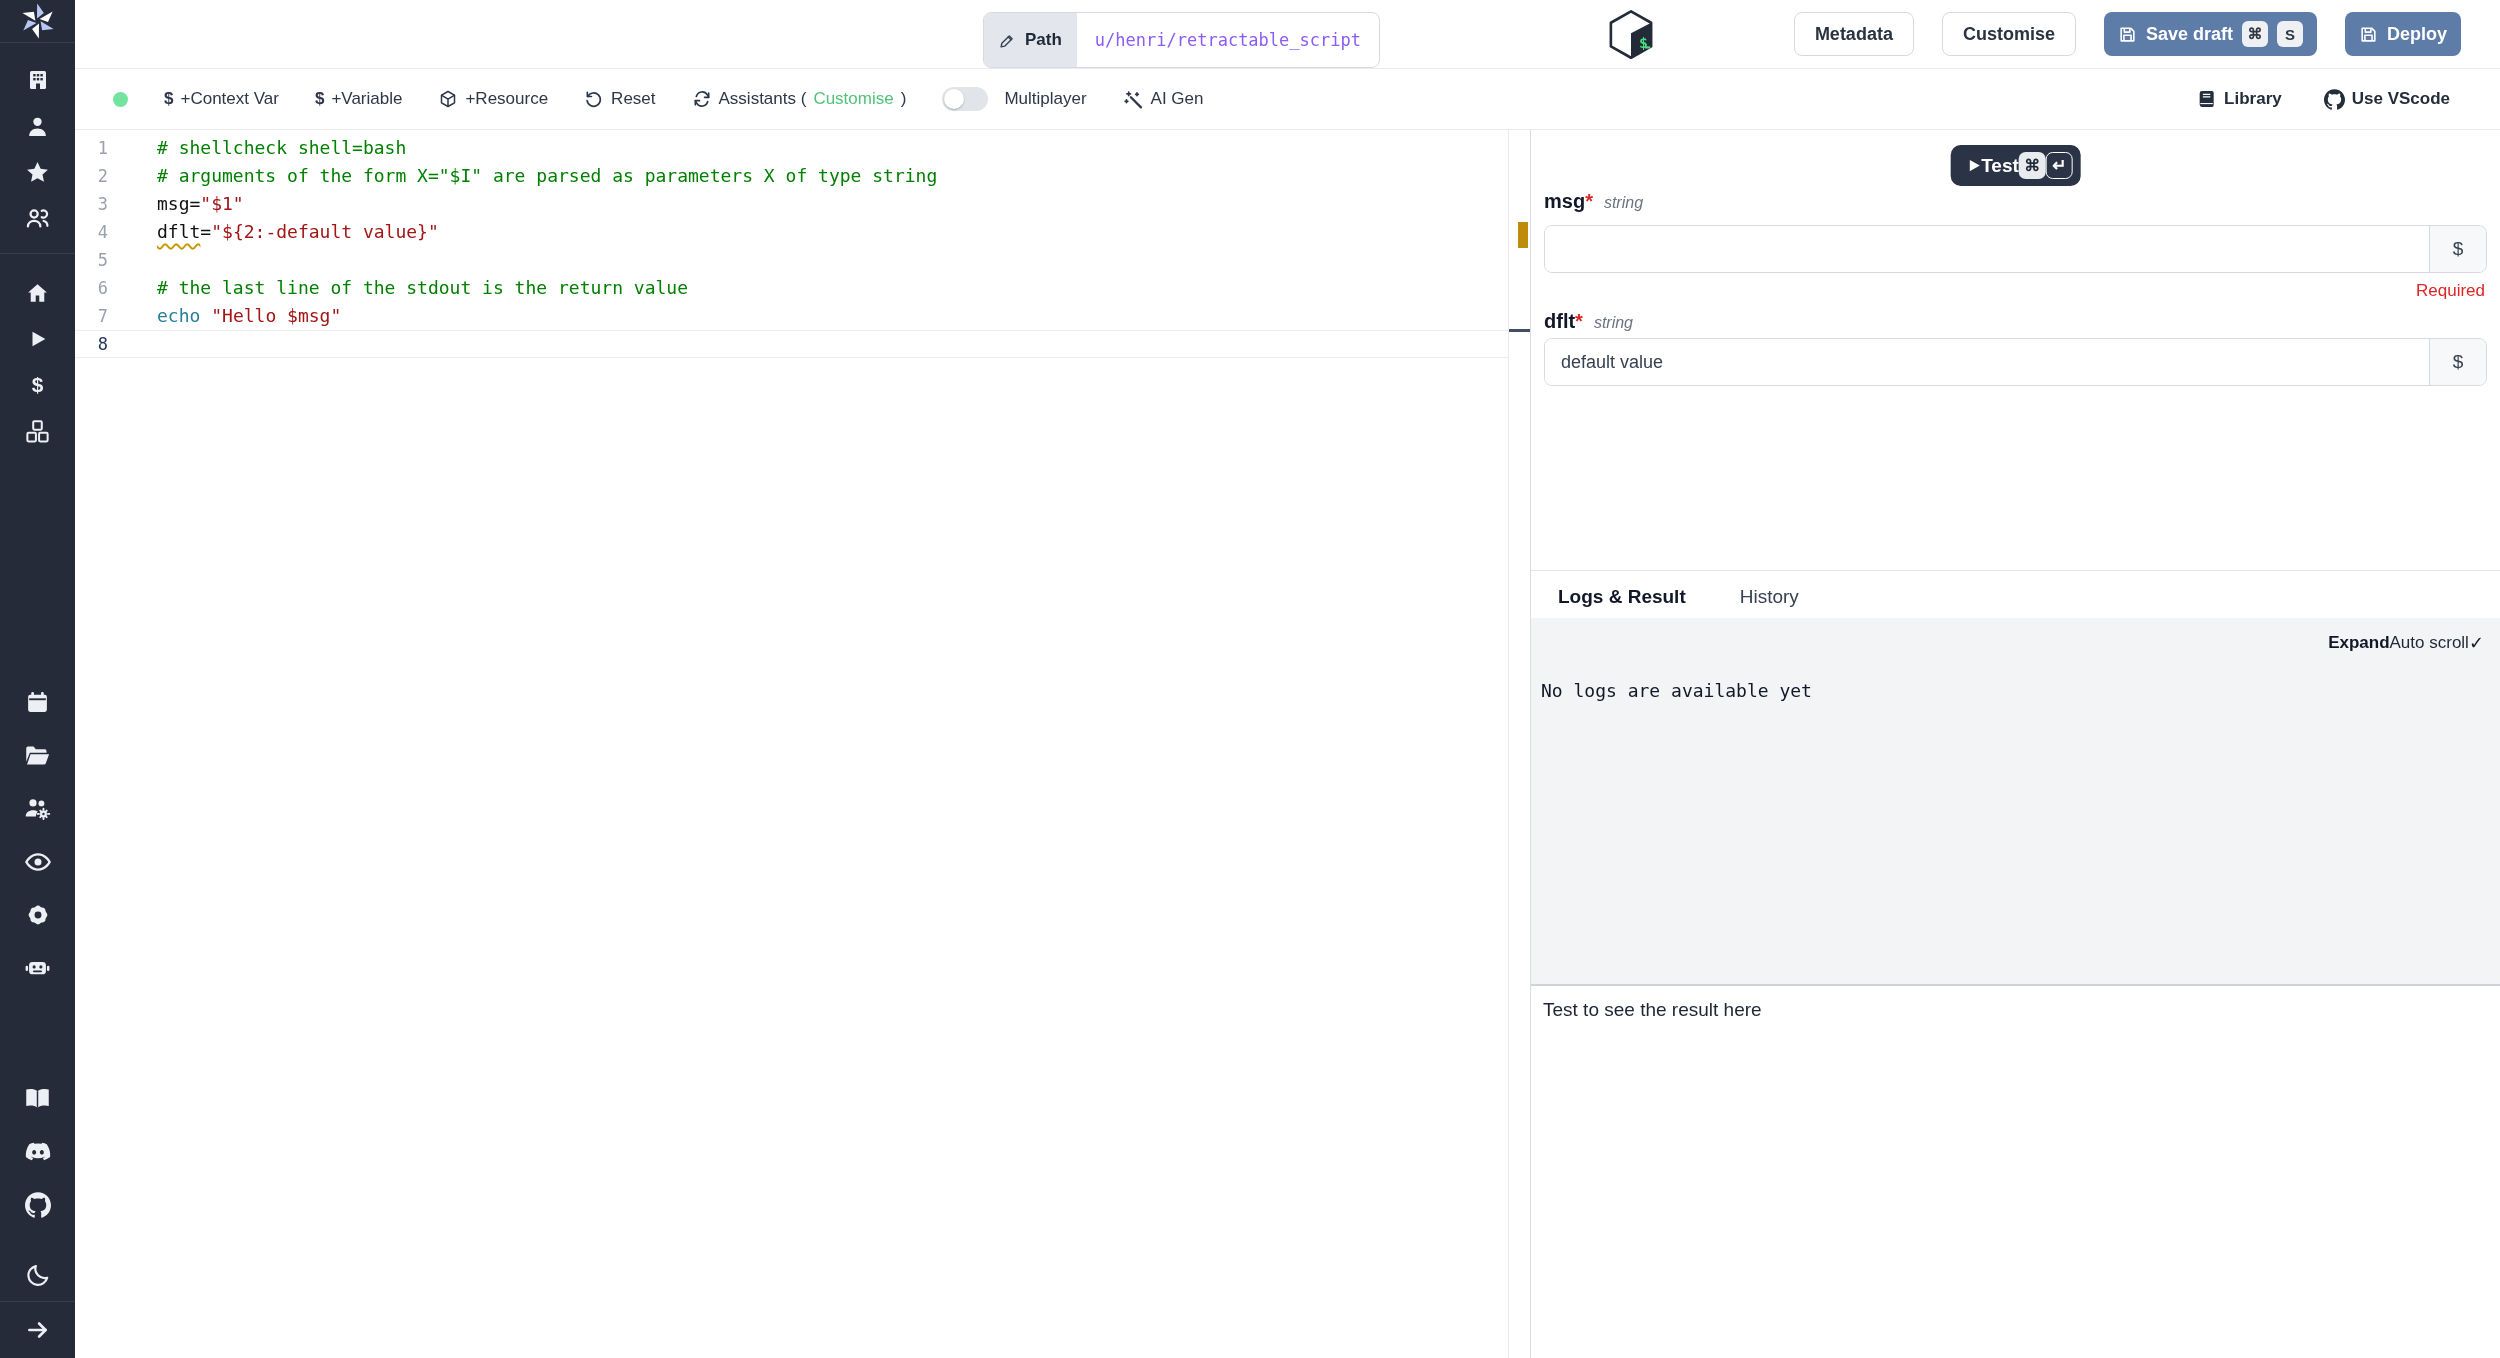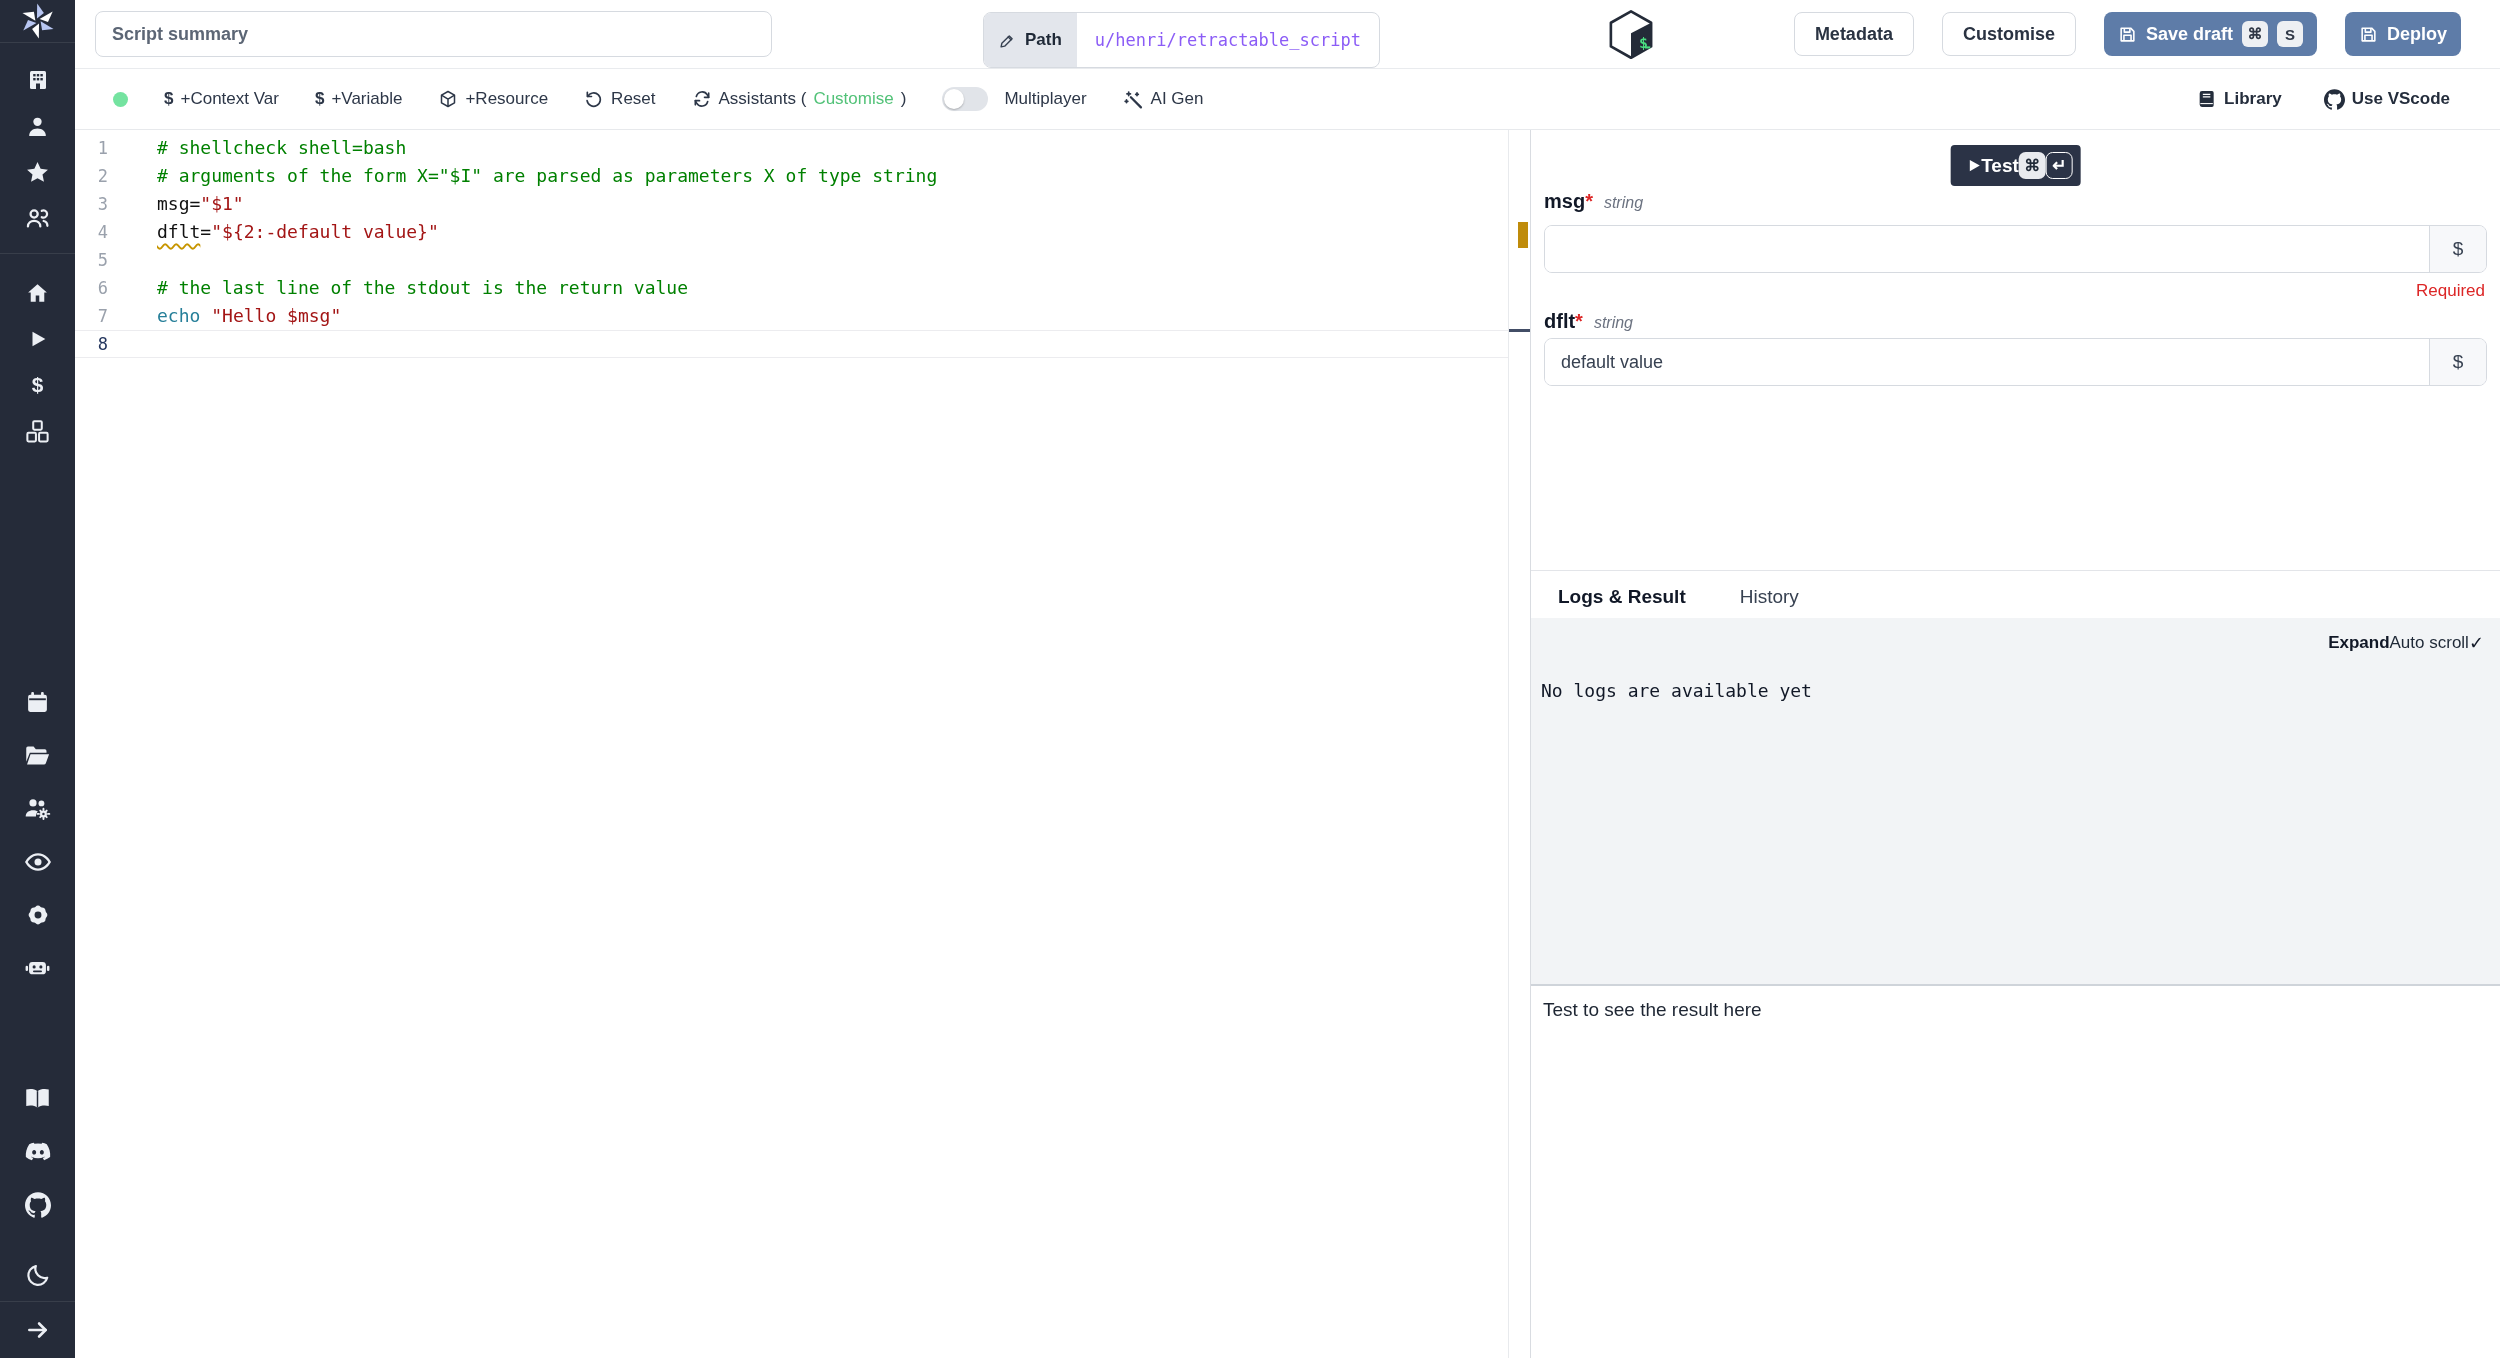--- a/index.html
+++ b/index.html
@@ -103,21 +103,21 @@
   
   #ruler { position:absolute; left:1508px; top:130px; width:22px; bottom:0;
     border-left:1px solid #e8eaed; background:#fff; }
   .ruler-warn { position:absolute; left:9px; top:92px; width:10px; height:26px; background:#bf8b0a; }
   .ruler-cursor { position:absolute; left:0; top:199px; width:22px; height:3px; background:#424d66; }
 
   
   #rightpanel { position:absolute; left:1530px; top:130px; right:0; bottom:0;
     background:#fff; border-left:1px solid #d9dce1; }
   .test-btn { position:absolute; top:15px; left:50%; transform:translateX(-50%);
-    height:41px; background:#2b3346; border:none; border-radius:4px; color:#fff;
+    height:41px; background:#2b3346; border:none; border-radius:10px; color:#fff;
     display:flex; align-items:center; gap:0; padding:0 8px 0 16px;
     font-family:inherit; font-size:19px; font-weight:700; cursor:pointer; }
   .kb1 { width:27px; height:27px; background:#e9ebef; color:#1f2937; border-radius:7px;
     display:flex; align-items:center; justify-content:center; font-size:16px; font-weight:600; }
   .kb2 { width:27px; height:27px; border:1.5px solid #fff; color:#fff; border-radius:7px;
     display:flex; align-items:center; justify-content:center; font-size:17px; }
   .field-label { position:absolute; left:13px; display:flex; align-items:baseline; }
   .fname { font-size:20px; font-weight:700; color:#111827; }
   .fstar { color:#dc2626; font-weight:700; font-size:20px; }
   .ftype { font-style:italic; color:#6b7280; font-size:16px; margin-left:11px; }
@@ -341,21 +341,20 @@
     <span>
       <svg viewBox="0 0 24 24" width="26" height="26" fill="none" stroke="currentColor" stroke-width="2.4" stroke-linecap="round" stroke-linejoin="round">
           <path d="M4 12h15"></path>
           <path d="M13 6l6 6-6 6"></path>
         </svg>
     </span>
   </div>
 </nav>
 
 <header id="topbar">
-  <input id="summary-input" placeholder="Script summary" style="">
 
   <div class="path-group">
     <div class="path-btn">
       <span>
         <svg viewBox="0 0 24 24" width="17" height="17" fill="none" stroke="#374151" stroke-width="2" stroke-linecap="round" stroke-linejoin="round">
             <path d="M14.5 5.5l4 4L8 20l-5 1 1-5z"></path>
             <path d="M13 7l4 4"></path>
           </svg>
       </span>
       <span>Path</span>

